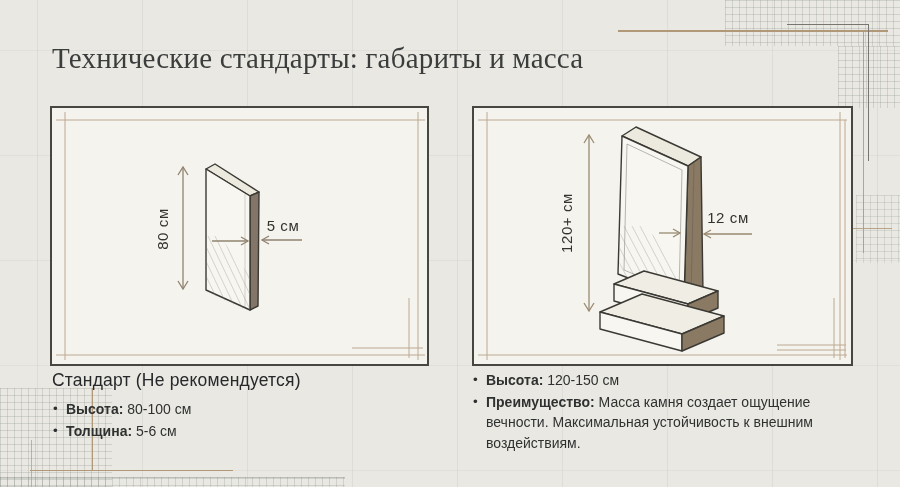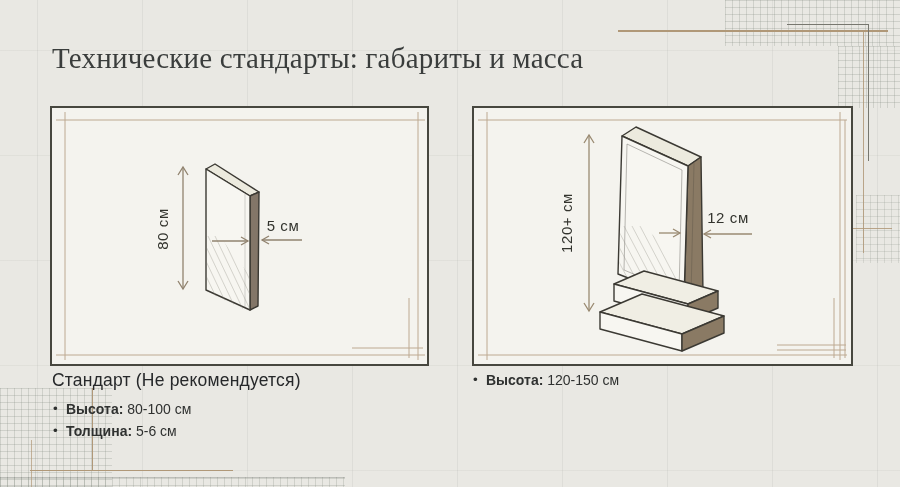--- a/index.html
+++ b/index.html
@@ -224,16 +224,20 @@
       </li>
     </ul>
   </div>
 
   <div class="caption caption-right">
     <ul>
       <li>
         <b>Высота:</b>
         <span>120-150 см</span>
       </li>
+      <li>
+        <b>Преимущество:</b>
+        <span>Масса камня создает ощущение вечности. Максимальная устойчивость к внешним воздействиям.</span>
+      </li>
     </ul>
   </div>
 
 </div>
 
 </body></html>

